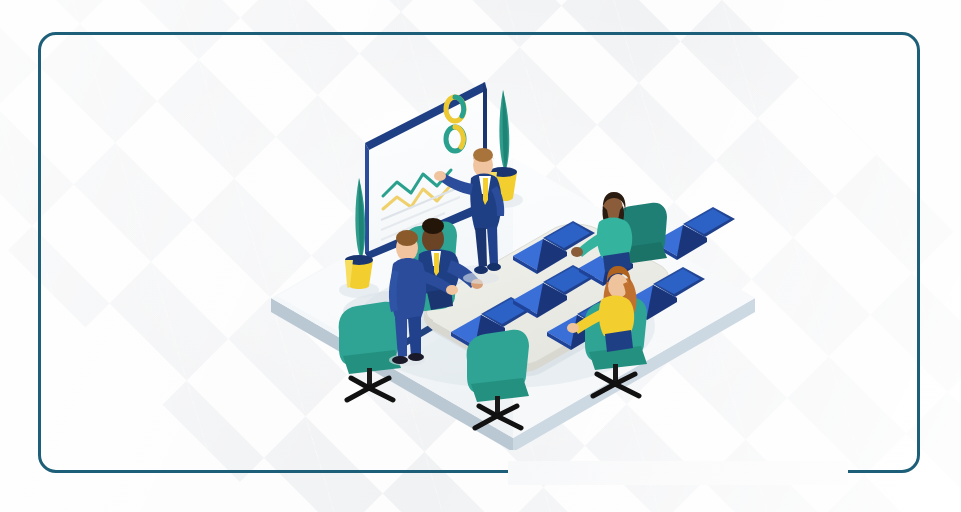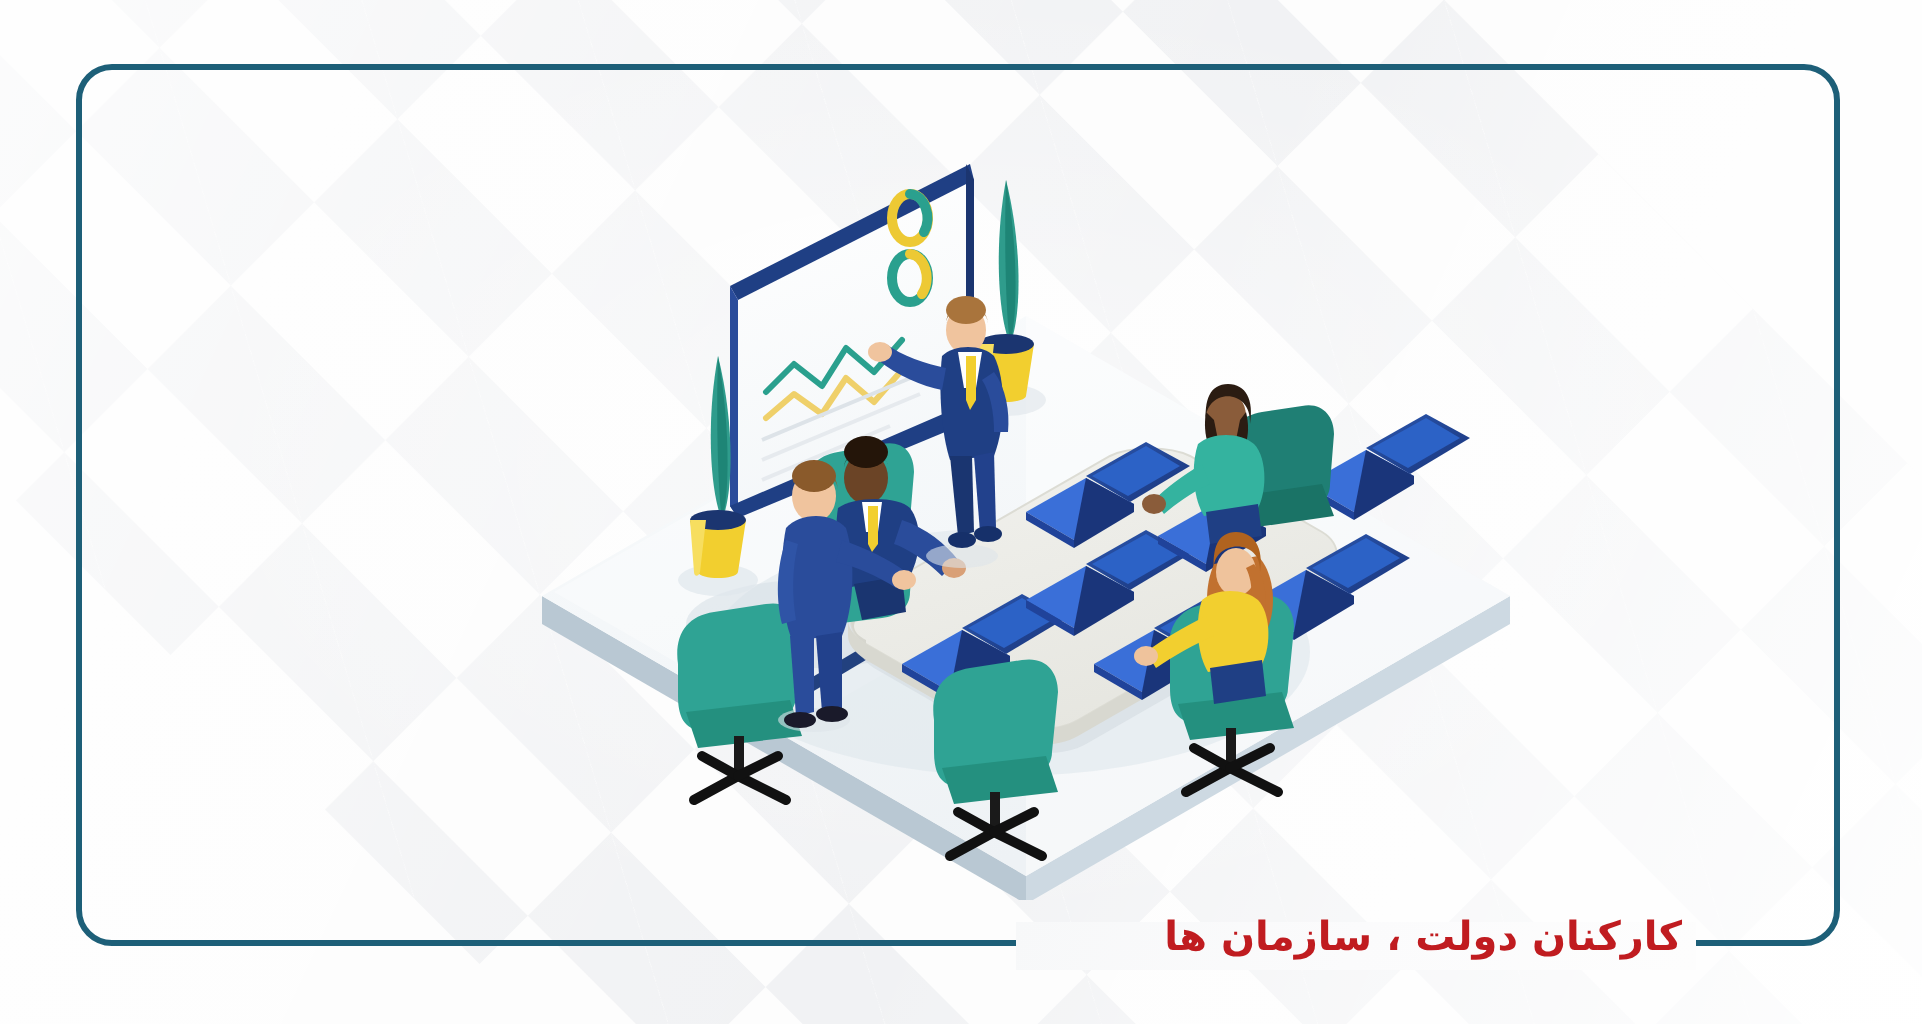--- a/index.html
+++ b/index.html
@@ -414,15 +414,14 @@
 
         <path d="M350,274 L376,270 L378,288 L352,292 Z" fill="#1f3f84"></path>
       </g>
 
     </svg>
   </div>
 
   <div class="frame"></div>
   <div class="frame-gap sheen"></div>
 
-  <div class="caption">کارکنان دولت ، سازمان ها</div>
 
 </div>
 
 </body></html>

